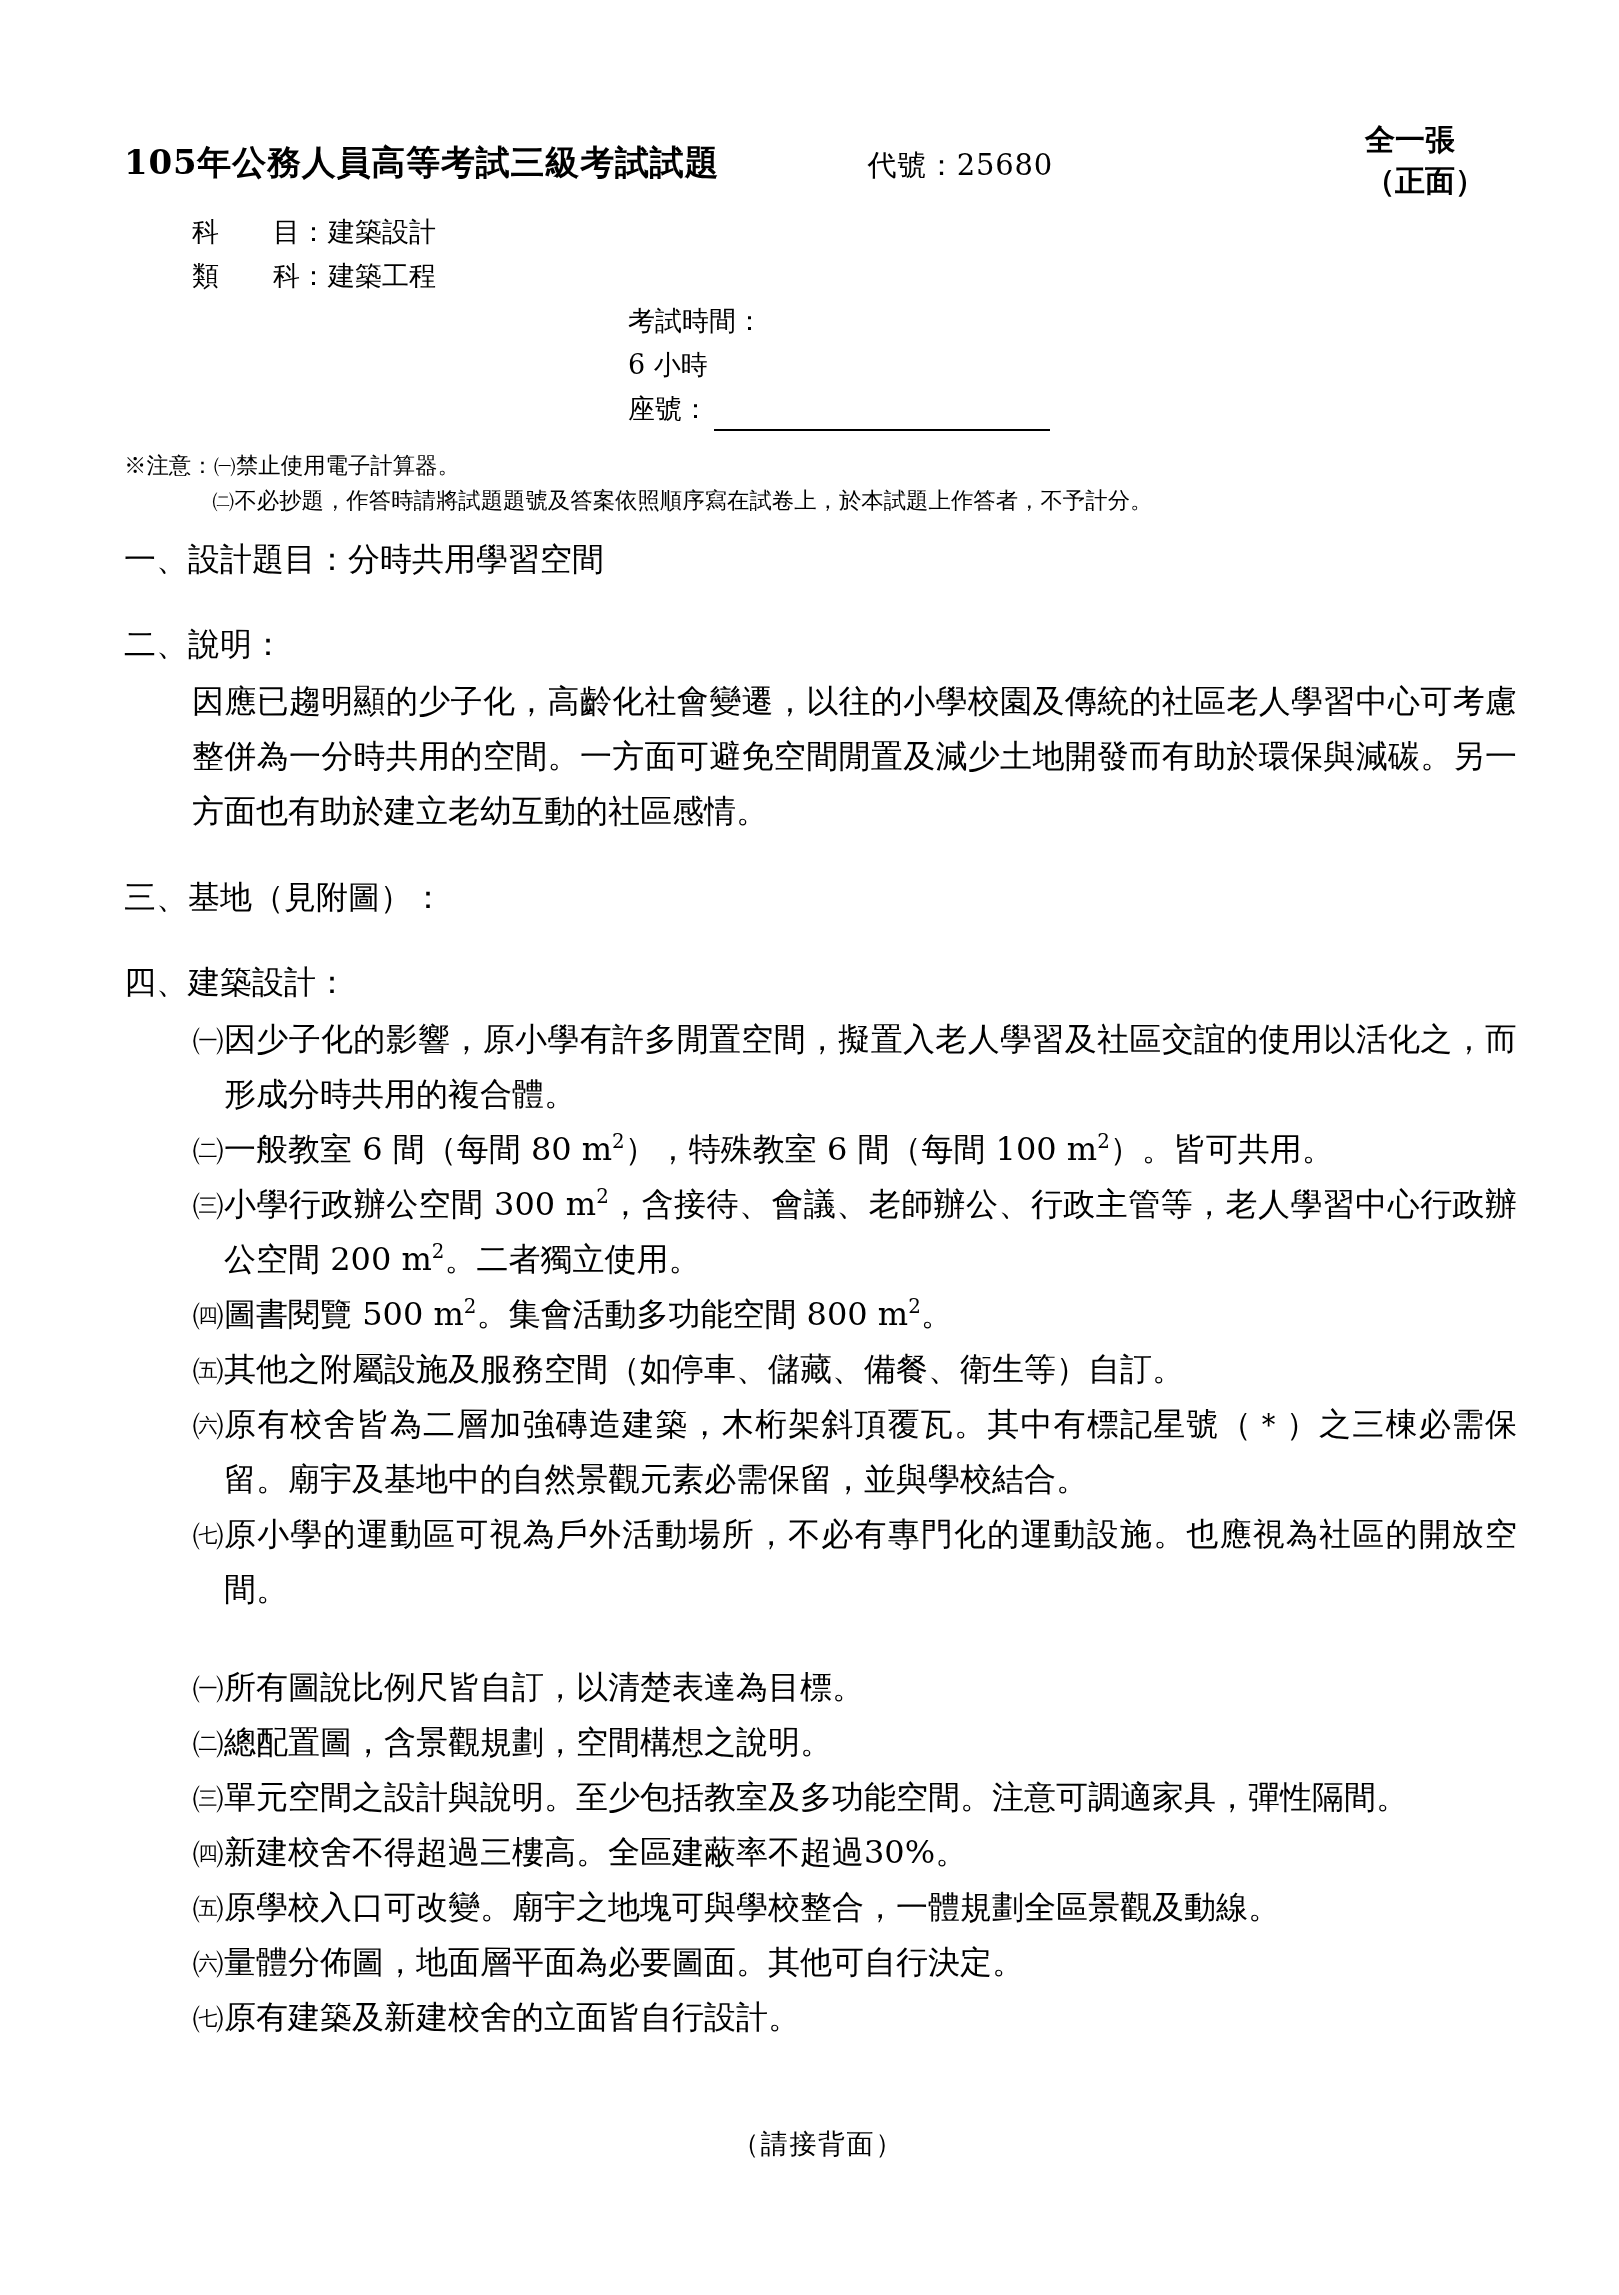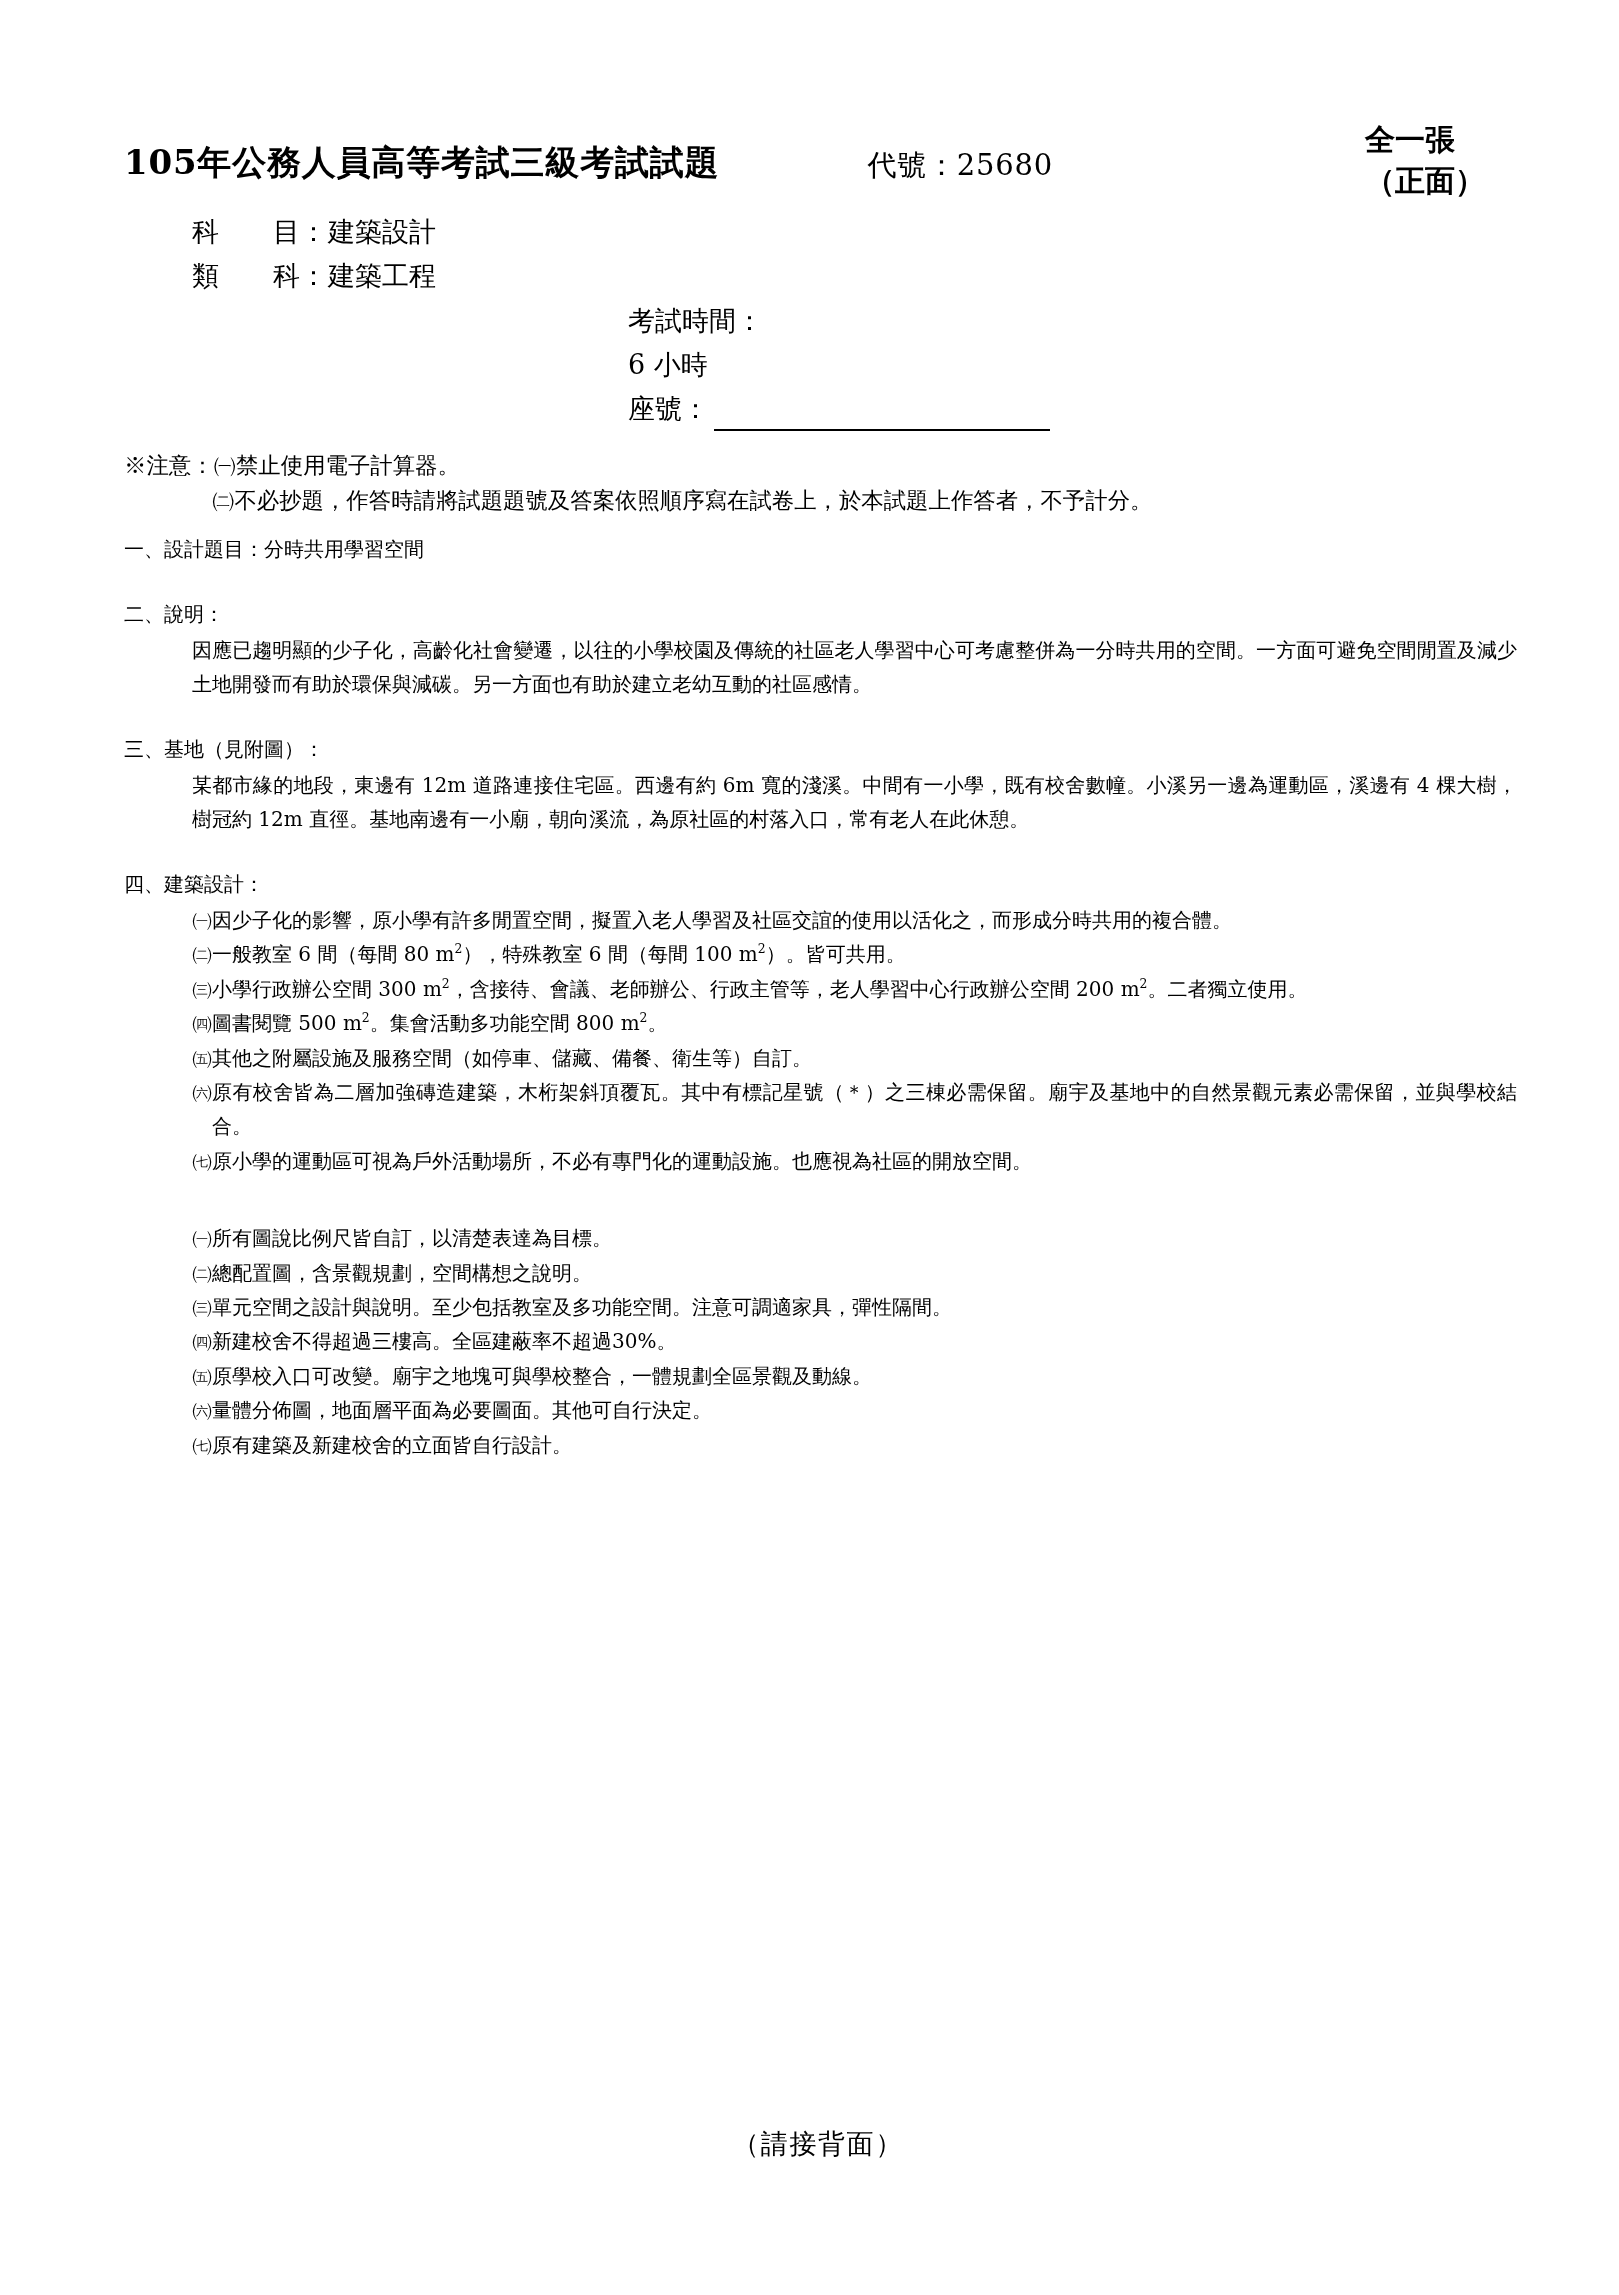--- a/index.html
+++ b/index.html
@@ -108,21 +108,21 @@
     margin-left: 88px;
     white-space: nowrap;
   }
 
   
   .content {
     position: absolute;
     left: 124px;
     top: 532px;
     width: 1393px;
-    font-size: 20px;
+    font-size: 32px;
     line-height: 1.72;
   }
   .sec {
     margin-bottom: 16px;
   }
   .sec-head {
     white-space: nowrap;
     margin-bottom: 1.6px;
   }
   .sec-body {
@@ -219,23 +219,20 @@
     <div class="sec">
       <div class="sec-head">二、說明：</div>
       <div class="sec-body">
         <p class="para">因應已趨明顯的少子化，高齡化社會變遷，以往的小學校園及傳統的社區老人學習中心可考慮整併為一分時共用的空間。一方面可避免空間閒置及減少土地開發而有助於環保與減碳。另一方面也有助於建立老幼互動的社區感情。</p>
       </div>
     </div>
     <div class="gap-sm"></div>
 
     <div class="sec">
       <div class="sec-head">三、基地（見附圖）：</div>
-      <div class="sec-body">
-        <p class="para">某都市緣的地段，東邊有 12m 道路連接住宅區。西邊有約 6m 寬的淺溪。中間有一小學，既有校舍數幢。小溪另一邊為運動區，溪邊有 4 棵大樹，樹冠約 12m 直徑。基地南邊有一小廟，朝向溪流，為原社區的村落入口，常有老人在此休憩。</p>
-      </div>
     </div>
     <div class="gap-sm"></div>
 
     <div class="sec">
       <div class="sec-head">四、建築設計：</div>
       <div class="sec-body">
         <div class="item">
           <span class="item-mark">㈠</span>
           <span class="item-text">因少子化的影響，原小學有許多閒置空間，擬置入老人學習及社區交誼的使用以活化之，而形成分時共用的複合體。</span>
         </div>

